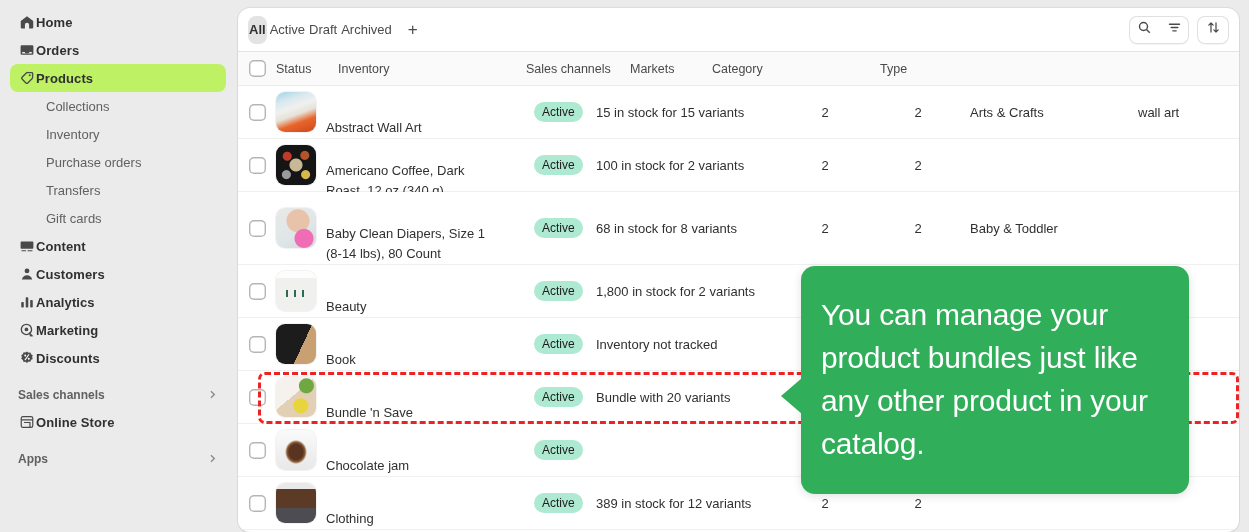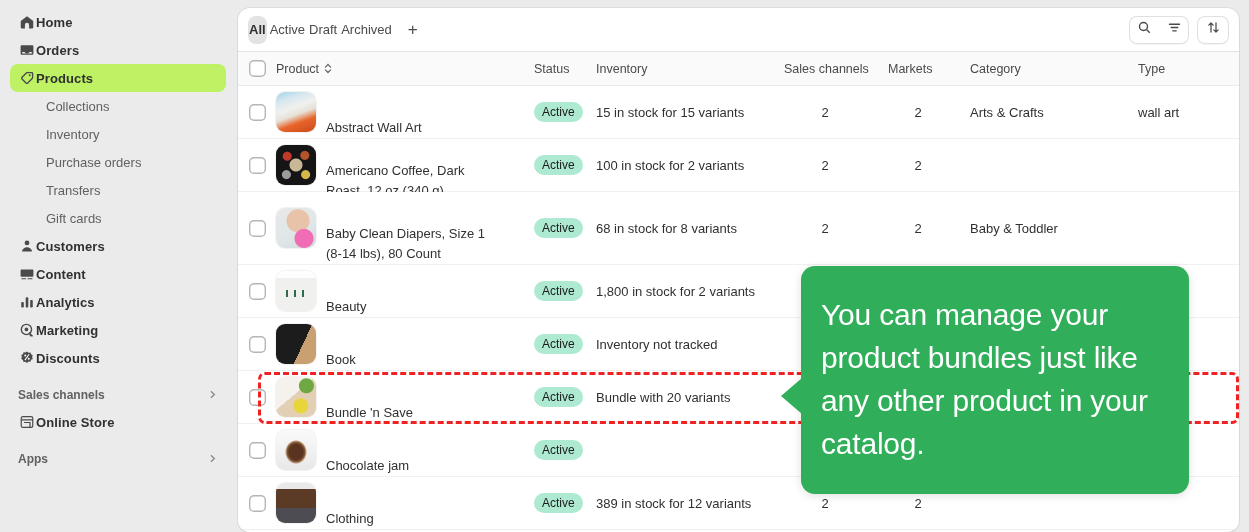--- a/index.html
+++ b/index.html
@@ -280,36 +280,36 @@
     <div class="sub-item">
       <span>Transfers</span>
     </div>
     <div class="sub-item">
       <span>Gift cards</span>
     </div>
 
     <div class="nav-item">
       <span class="ico">
         <svg width="16" height="16" viewBox="0 0 20 20" fill="currentColor">
-            <circle cx="10" cy="6.2" r="3"></circle>
-            <path d="M3.6 17c.5-3.4 3.2-5.4 6.4-5.4s5.9 2 6.4 5.4H3.6Z"></path>
-          </svg>
-      </span>
-      <span>Customers</span>
-    </div>
-
-    <div class="nav-item">
-      <span class="ico">
-        <svg width="16" height="16" viewBox="0 0 20 20" fill="currentColor">
             <path d="M3 4.5h14a1 1 0 0 1 1 1v7a1 1 0 0 1-1 1H3a1 1 0 0 1-1-1v-7a1 1 0 0 1 1-1Zm1.8 6.8 2.1-2.6 1.8 2 2.4-3.2 3.1 3.8H4.8Z"></path>
             <rect x="3" y="15.2" width="6" height="1.5" rx=".6"></rect>
             <rect x="10.5" y="15.2" width="6.5" height="1.5" rx=".6"></rect>
           </svg>
       </span>
       <span>Content</span>
+    </div>
+
+    <div class="nav-item">
+      <span class="ico">
+        <svg width="16" height="16" viewBox="0 0 20 20" fill="currentColor">
+            <circle cx="10" cy="6.2" r="3"></circle>
+            <path d="M3.6 17c.5-3.4 3.2-5.4 6.4-5.4s5.9 2 6.4 5.4H3.6Z"></path>
+          </svg>
+      </span>
+      <span>Customers</span>
     </div>
 
     <div class="nav-item">
       <span class="ico">
         <svg width="16" height="16" viewBox="0 0 20 20" fill="currentColor">
             <rect x="2.8" y="10" width="3.2" height="7" rx="1"></rect>
             <rect x="8.4" y="4" width="3.2" height="13" rx="1"></rect>
             <rect x="14" y="7.5" width="3.2" height="9.5" rx="1"></rect>
           </svg>
       </span>
@@ -413,30 +413,20 @@
                 </svg>
             </span>
           </div>
         </div>
       </div>
 
       <div class="thead">
         <div class="c-check">
           <span class="chk"></span>
         </div>
-        <div class="c-prod">
-          <span class="sortable">
-            <span>Product</span>
-            <span class="sort-caret">
-              <svg width="10" height="13" viewBox="0 0 10 13" fill="none" stroke="currentColor" stroke-width="1.3" stroke-linecap="round">
-                  <path d="M2.4 5.1 5 2.5l2.6 2.6M2.4 7.9 5 10.5l2.6-2.6"></path>
-                </svg>
-            </span>
-          </span>
-        </div>
         <div class="c-status">
           <span>Status</span>
         </div>
         <div class="c-inv">
           <span>Inventory</span>
         </div>
         <div class="c-sales">
           <span>Sales channels</span>
         </div>
         <div class="c-mkt">

